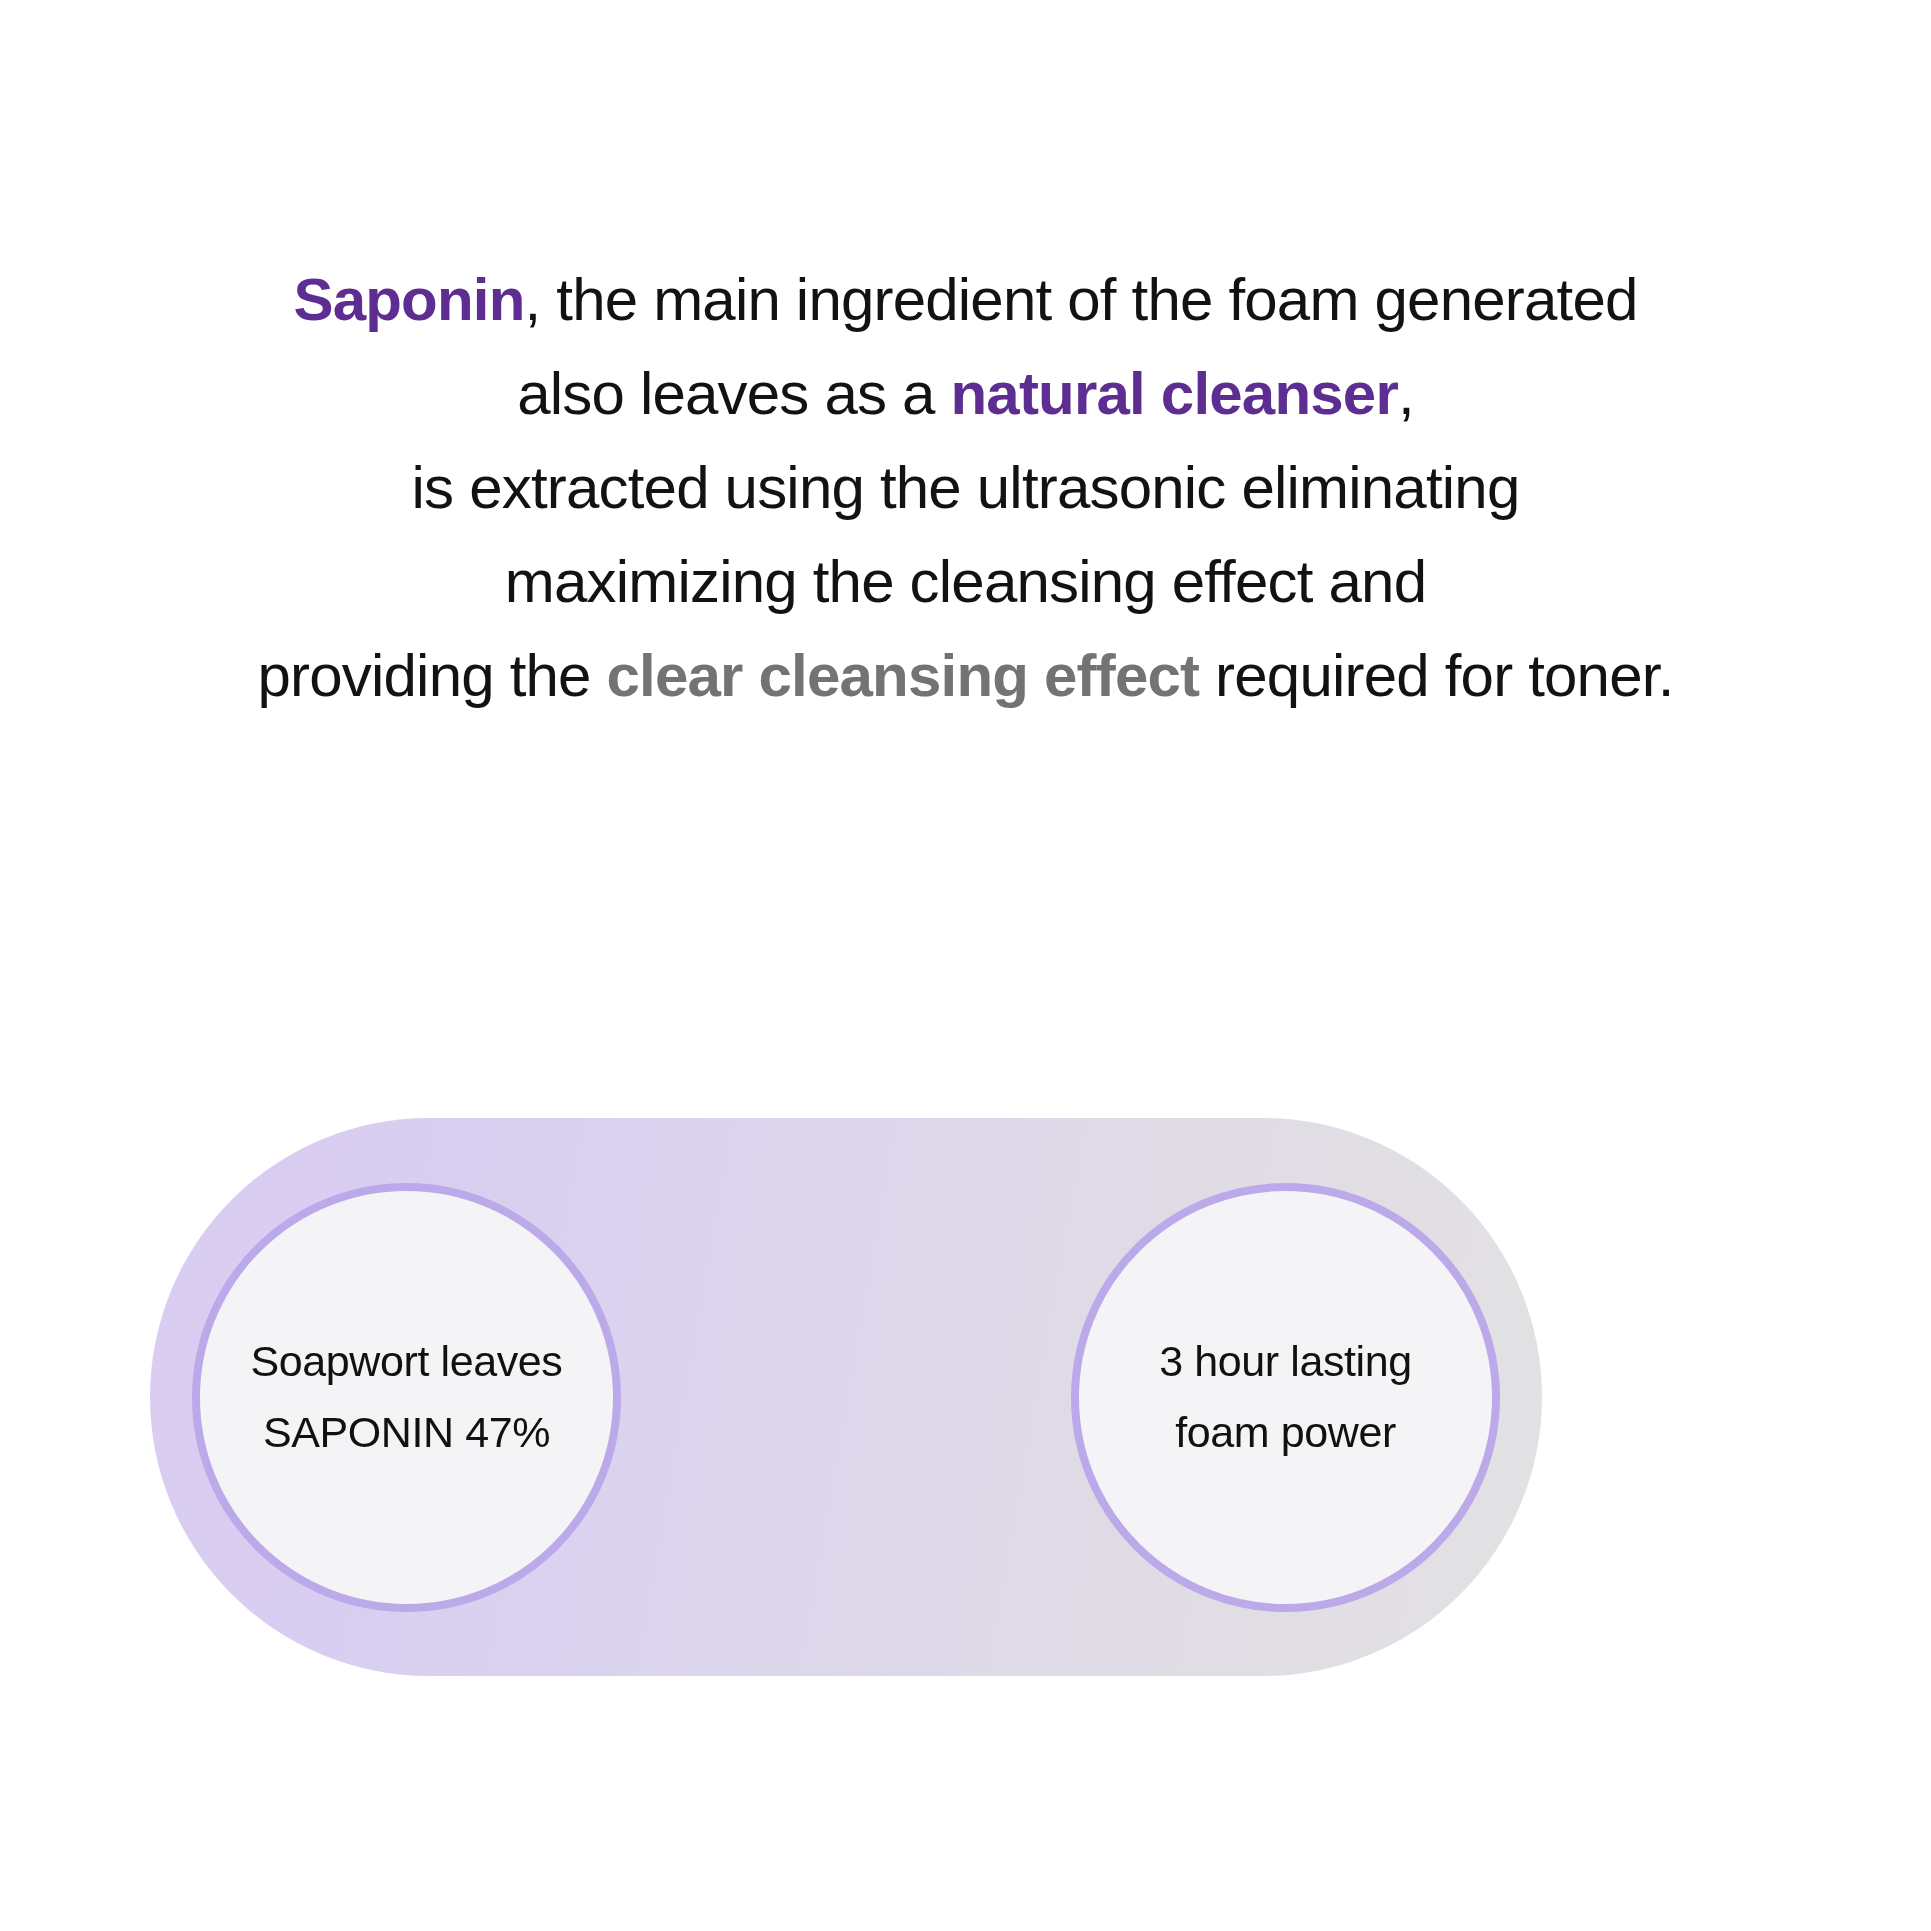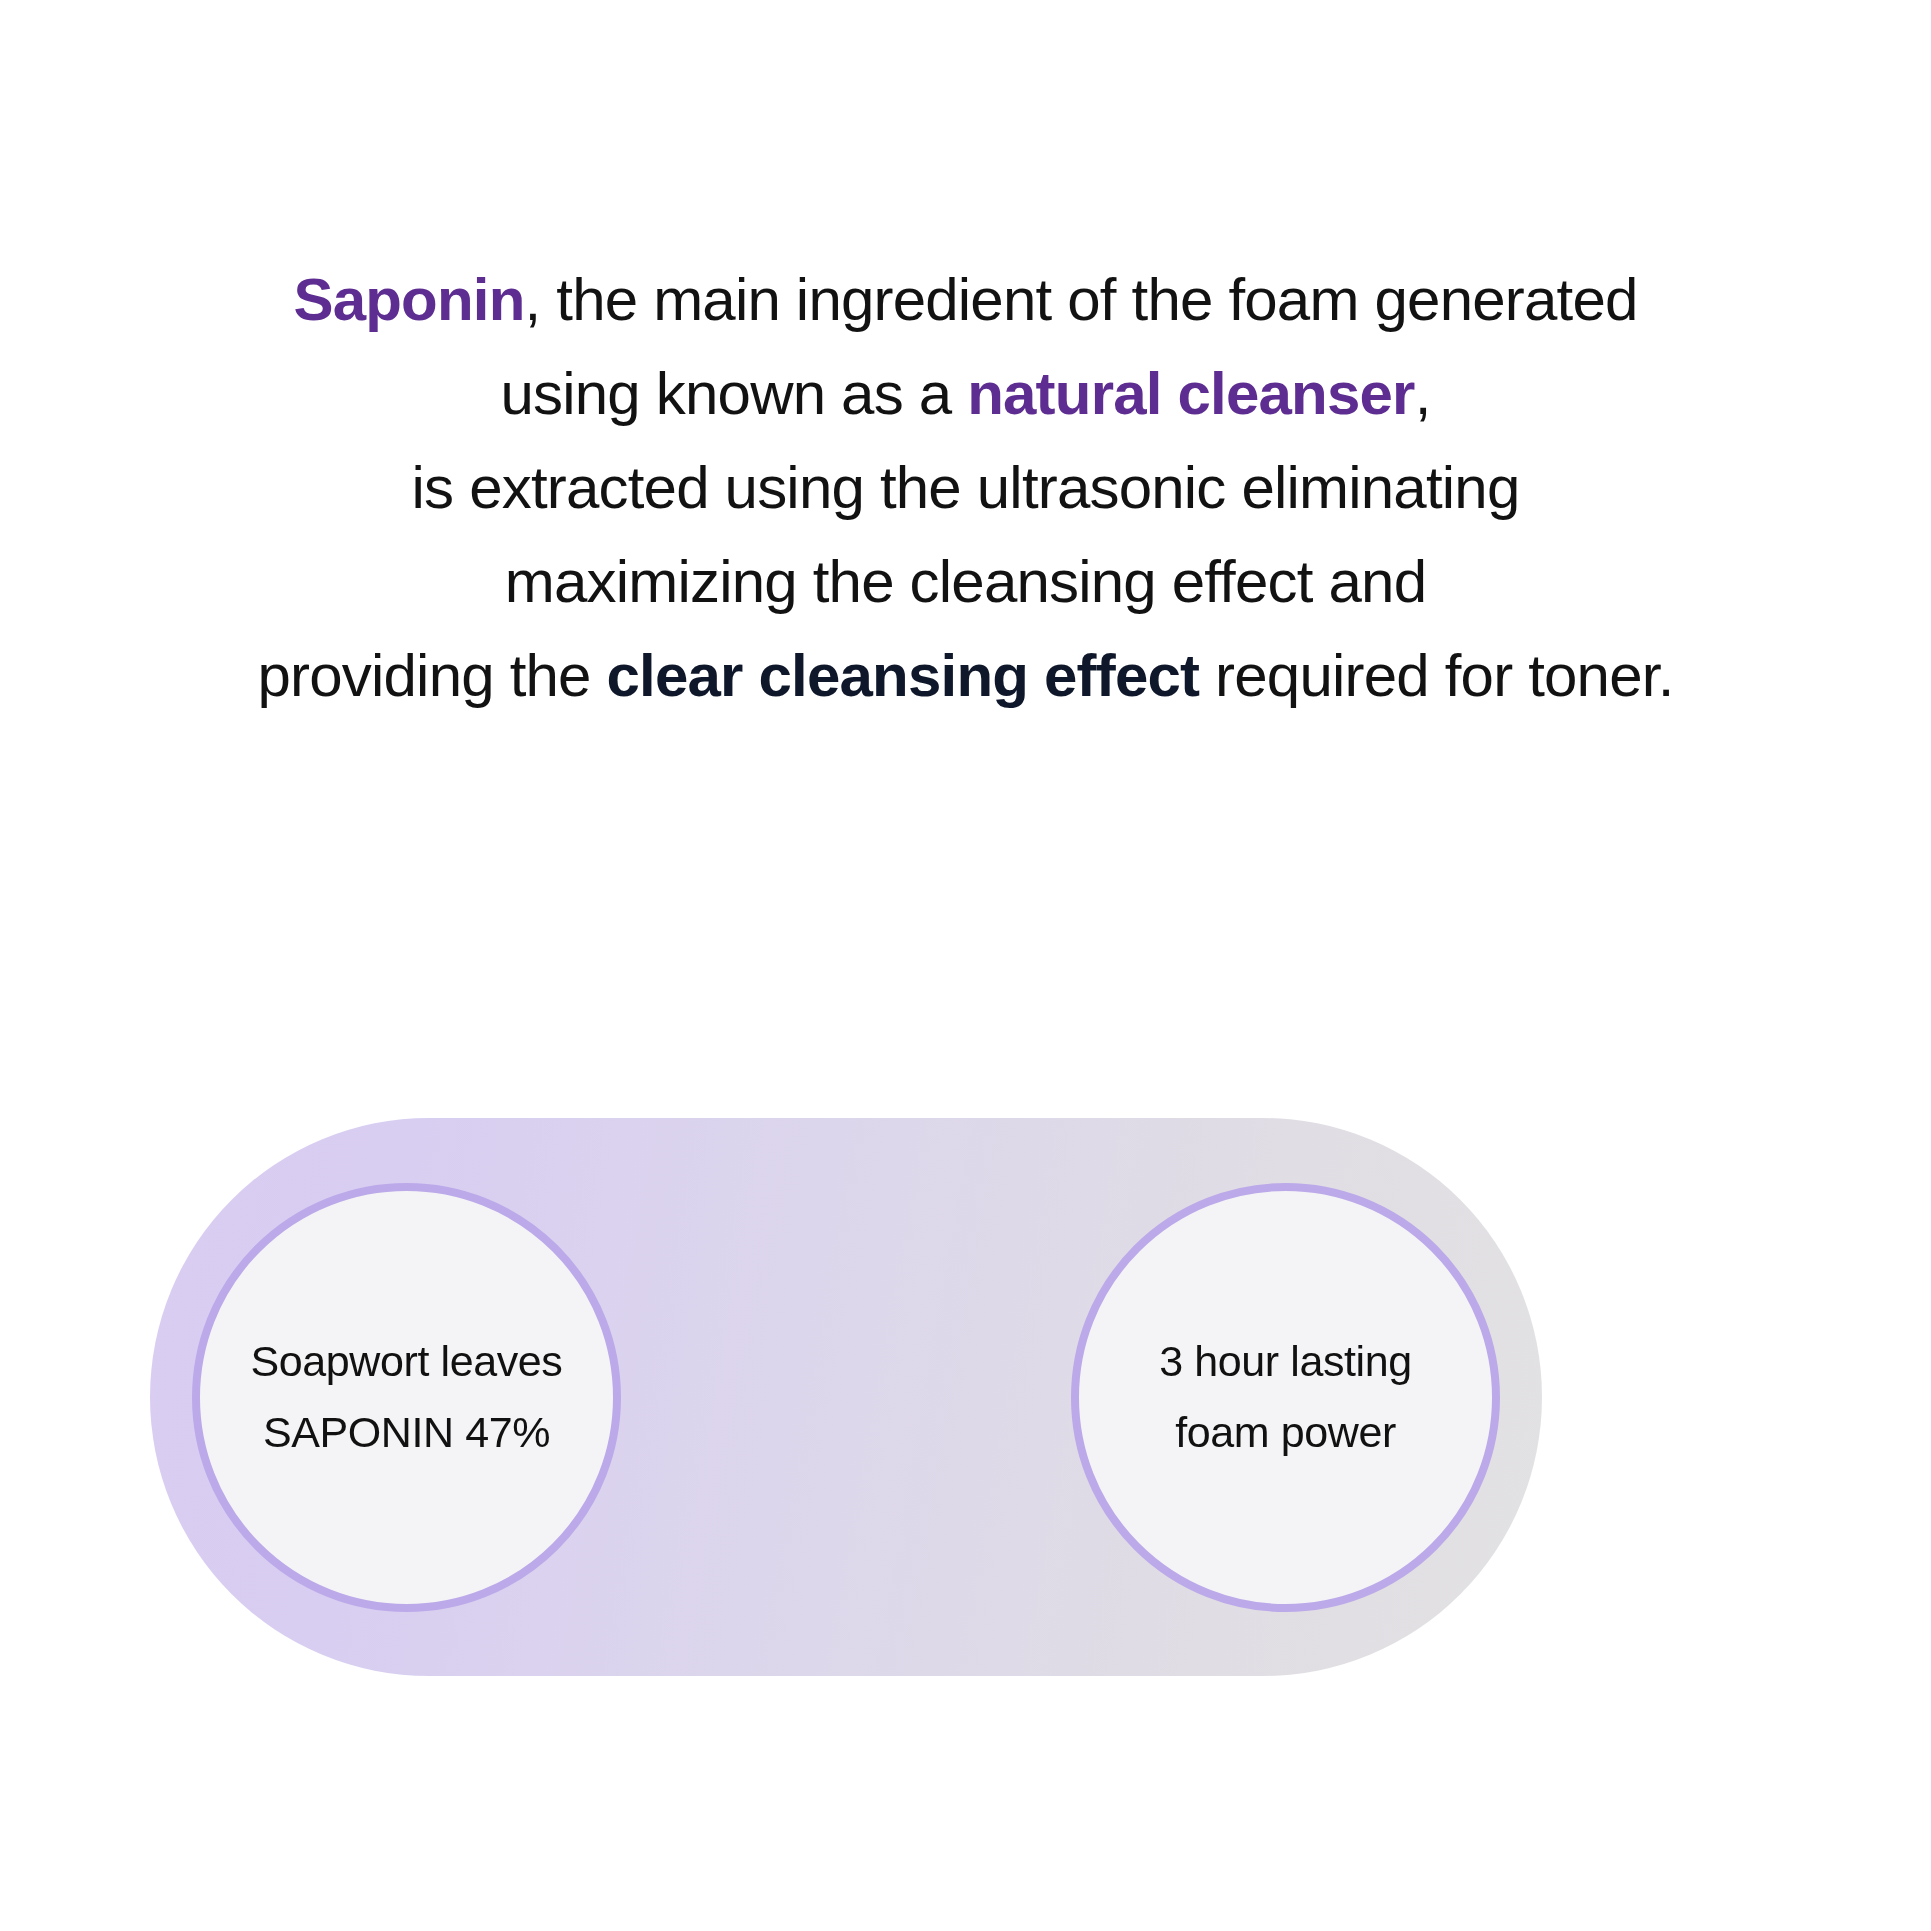--- a/index.html
+++ b/index.html
@@ -40,21 +40,21 @@
     text-align: center;
   }
 
   .hl-strong {
     font-weight: 700;
   }
   .hl-deep {
     color: #5E2D91;
   }
   .hl-soft {
-    color: #0f172a;
+    color: #737373;
   }
 
   
   .capsule-wrap {
     position: absolute;
     left: 150px;
     top: 1118px;
     width: 1392px;
     height: 558px;
   }
@@ -117,21 +117,21 @@
 <div class="page">
 
   <div class="copy-block">
 
     <div class="copy-line">
       <span class="hl-strong hl-deep">Saponin</span><span>, the main ingredient of the foam generated</span>
     </div>
 
 
     <div class="copy-line">
-      <span>using known as a </span><span class="hl-strong hl-deep">natural cleanser</span><span>,</span>
+      <span>also leaves as a </span><span class="hl-strong hl-deep">natural cleanser</span><span>,</span>
     </div>
 
     <div class="copy-line">
       <span>is extracted using the ultrasonic eliminating</span>
     </div>
 
 
     <div class="copy-line">
       <span>maximizing the cleansing effect and</span>
     </div>

